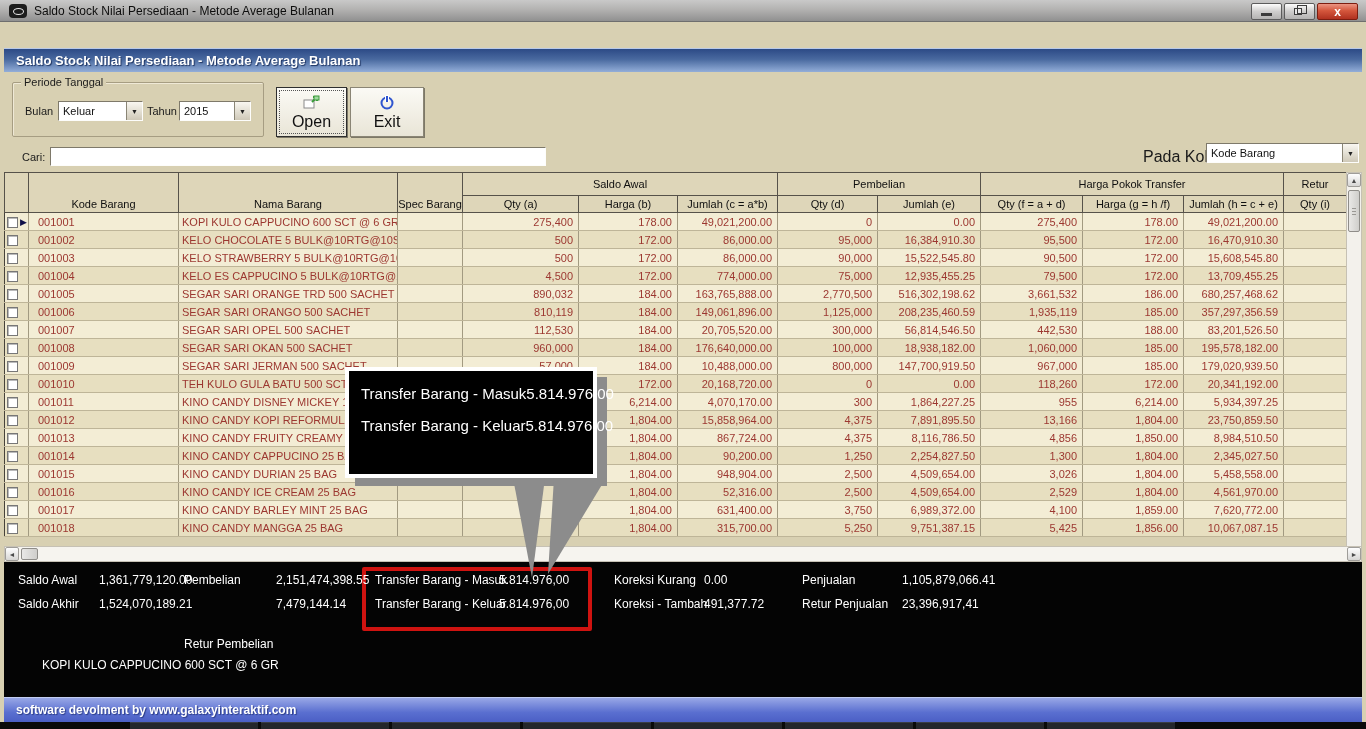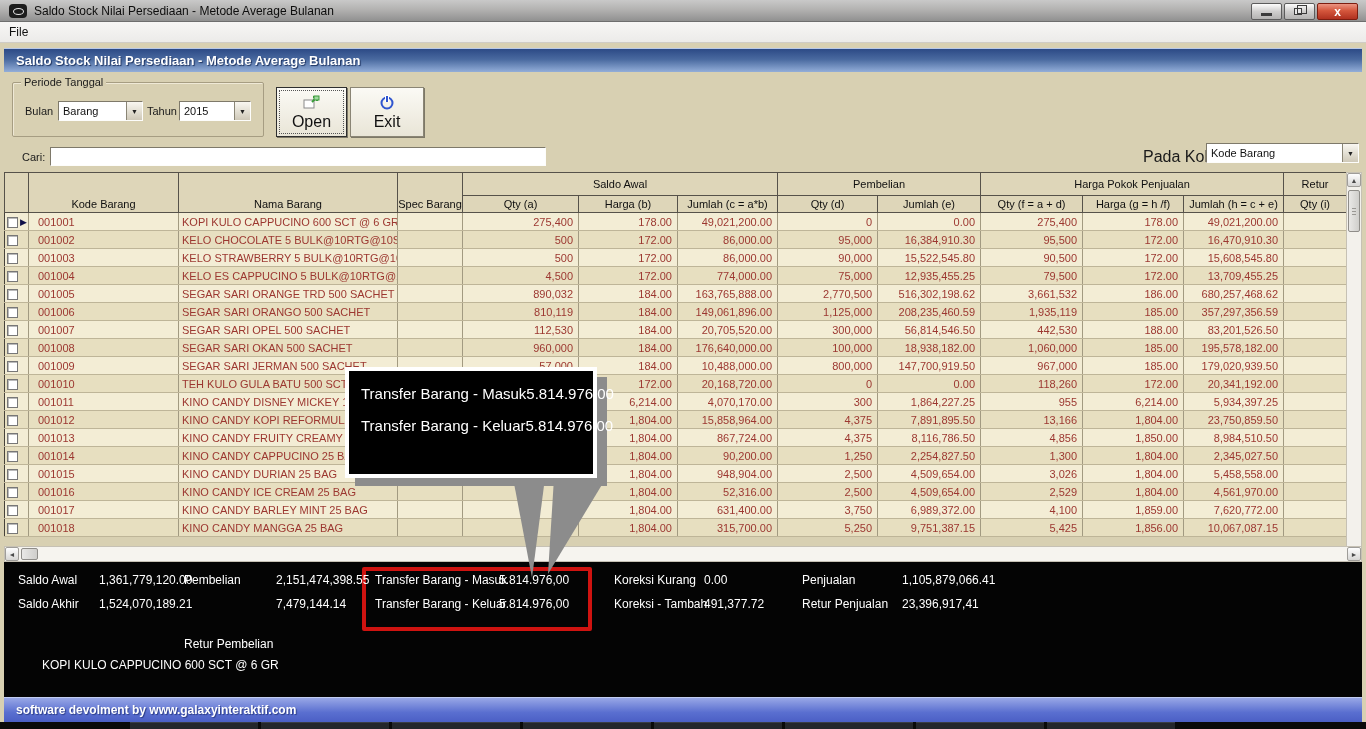--- a/index.html
+++ b/index.html
@@ -139,33 +139,30 @@
         </div>
       <div class="wbtn">
           <div class="glyph-restore"></div>
         </div>
       <div class="wbtn close">
           <div class="glyph-x">x</div>
         </div>
     </div>
   </div>
 
-  <div class="menubar">
-    <span class="menu-item">File</span>
-  </div>
 
   <div class="content">
 
     <div class="form-header">Saldo Stock Nilai Persediaan - Metode Average Bulanan</div>
 
     <div class="groupbox">
       <span class="groupbox-label">Periode Tanggal</span>
       <span class="fld-label lbl-bulan">Bulan</span>
       <div class="combo bulan-combo">
-        <span class="val">Barang</span>
+        <span class="val">Keluar</span>
         <span class="drop">▼</span>
       </div>
       <span class="fld-label lbl-tahun">Tahun</span>
       <div class="combo tahun-combo">
         <span class="val">2015</span>
         <span class="drop">▼</span>
       </div>
     </div>
 
     <div class="btn btn-open">
@@ -211,21 +208,21 @@
           <col style="width:63px">
         </colgroup>
         <thead>
           <tr class="h1">
             <th rowspan="2"></th>
             <th rowspan="2" class="merged">Kode Barang</th>
             <th rowspan="2" class="merged">Nama Barang</th>
             <th rowspan="2" class="merged">Spec Barang</th>
             <th colspan="3">Saldo Awal</th>
             <th colspan="2">Pembelian</th>
-            <th colspan="3">Harga Pokok Penjualan</th>
+            <th colspan="3">Harga Pokok Transfer</th>
             <th>Retur</th>
           </tr>
           <tr class="h2">
             <th>Qty (a)</th>
             <th>Harga (b)</th>
             <th>Jumlah (c = a*b)</th>
             <th>Qty (d)</th>
             <th>Jumlah (e)</th>
             <th>Qty (f = a + d)</th>
             <th>Harga (g = h /f)</th>

